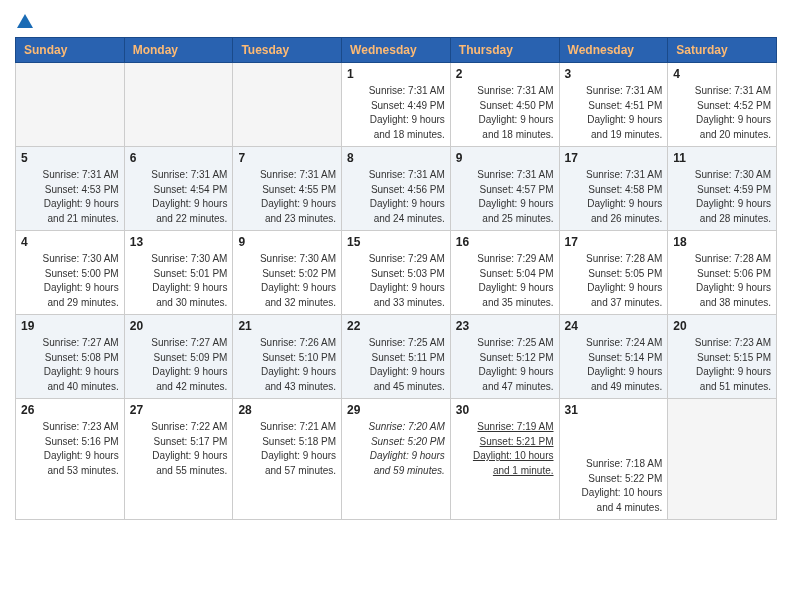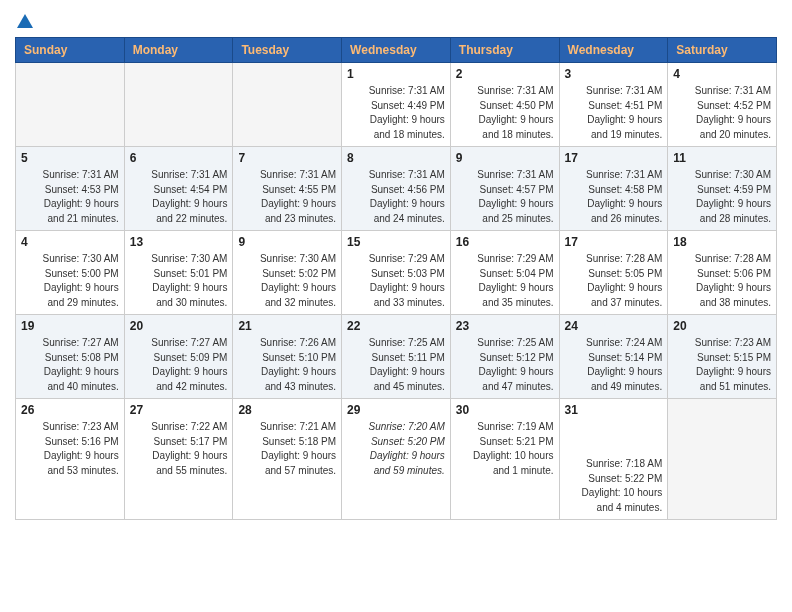--- a/index.html
+++ b/index.html
@@ -345,21 +345,21 @@
           </td>
           <td>
             <div class="day-number">29</div>
             <div class="day-info" style="white-space: pre-line; font-style: italic;">Sunrise: 7:20 AM
 Sunset: 5:20 PM
 Daylight: 9 hours
 and 59 minutes.</div>
           </td>
           <td>
             <div class="day-number">30</div>
-            <div class="day-info" style="white-space: pre-line;">Sunrise: 7:19 AM
+            <div class="day-info" style="white-space: pre-line; text-decoration: underline;">Sunrise: 7:19 AM
 Sunset: 5:21 PM
 Daylight: 10 hours
 and 1 minute.</div>
           </td>
           <td>
             <div class="day-number">31</div>
             <div class="day-info" style="white-space: pre-line; margin-top: 40px;">Sunrise: 7:18 AM
 Sunset: 5:22 PM
 Daylight: 10 hours
 and 4 minutes.</div>

